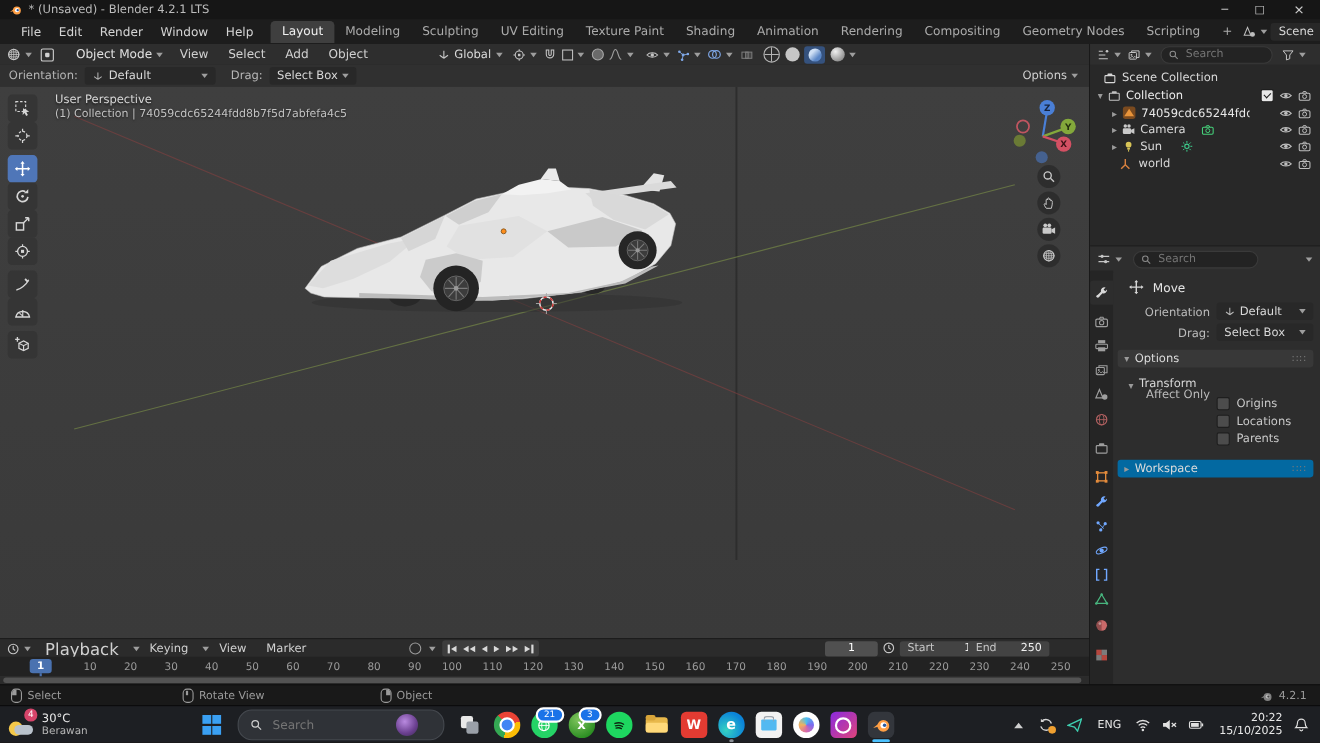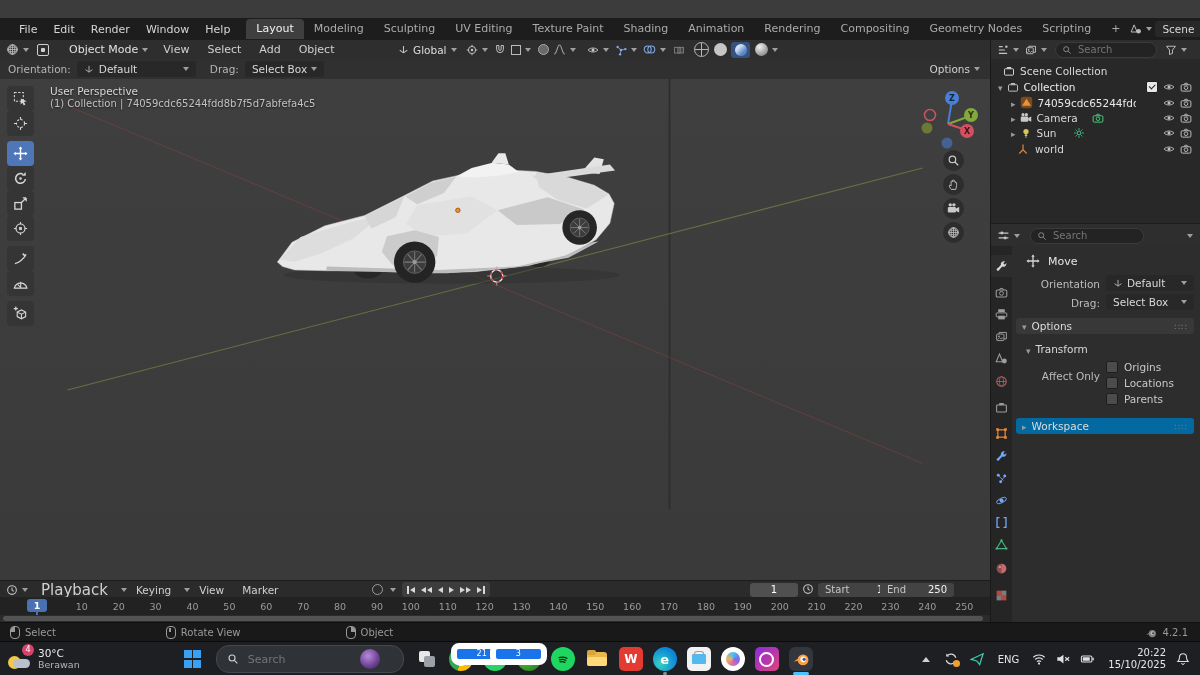--- a/index.html
+++ b/index.html
@@ -50,21 +50,21 @@
   
   #statusbar{left:0;top:622px;width:1200px;height:19px;background:#191919;display:flex;align-items:center;font-size:10px;color:#9a9a9a;border-top:1px solid #101010;}
   .mouse{width:8px;height:11px;border:1px solid #9a9a9a;border-radius:4px;position:relative;margin-right:5px;}
   .mouse i{position:absolute;background:#9a9a9a;}
   .m-l i{left:0;top:0;width:4px;height:5px;border-radius:3px 0 0 0;}
   .m-m i{left:2.5px;top:1px;width:2px;height:4px;}
   .m-r i{right:0;top:0;width:4px;height:5px;border-radius:0 3px 0 0;}
   
   #taskbar{left:0;top:641px;width:1200px;height:34px;background:#1d1f23;display:flex;align-items:center;border-top:1px solid #0a0a0a;}
   .tico{width:24px;height:24px;border-radius:5px;position:relative;display:flex;align-items:center;justify-content:center;flex:none;}
-  .badge{position:absolute;top:-4px;right:-6px;background:#1a73e8;border-radius:8px;font-size:8px;line-height:10px;padding:0 20px;color:#fff;border:6px solid #ffffff;}
+  .badge{position:absolute;top:-4px;right:-6px;background:#1a73e8;border-radius:8px;font-size:8px;line-height:10px;padding:0 6px;color:#fff;border:2px solid #ffffff;}
   .appwrap{position:relative;margin:0 5px;flex:none;}
 </style>
 </head>
 <body>
 
 <svg width="0" height="0" style="position:absolute">
 <defs>
   <symbol id="sy-eye" viewBox="0 0 16 16">
         <path d="M1.5 8C4.5 4.5 11.5 4.5 14.5 8C11.5 11.5 4.5 11.5 1.5 8Z" fill="none" stroke="currentColor" stroke-width="1.3"></path>
         <circle cx="8" cy="8" r="2.1" fill="currentColor"></circle>
@@ -289,20 +289,30 @@
         <path d="M8 13V3M8 13L2.5 9M8 13l5.5-4" stroke="currentColor" stroke-width="1.5" fill="none"></path>
       </symbol>
   <symbol id="sy-falloff" viewBox="0 0 16 16">
         <path d="M1.5 13.5C5 13.5 5 2.5 8 2.5s3 11 6.5 11" fill="none" stroke="currentColor" stroke-width="1.3"></path>
       </symbol>
 </defs>
 </svg>
 
 <div id="root">
 
+  <div id="titlebar" class="abs">
+    <svg class="ic" width="12" height="12" style="margin:0 6px 0 8px">
+        <use href="#sy-blender"></use>
+      </svg>
+    <span style="font-size:10.5px;color:#bcbcbc">* (Unsaved) - Blender 4.2.1 LTS</span>
+    <span style="flex:1"></span>
+    <span style="color:#cfcfcf;font-size:10px;padding:0 12px">─</span>
+    <span style="color:#cfcfcf;font-size:10px;padding:0 12px">□</span>
+    <span style="color:#cfcfcf;font-size:12px;padding:0 14px">×</span>
+  </div>
 
   <div id="topbar" class="abs">
     <svg class="ic" width="15" height="15" style="margin:0 4px 0 7px">
         <use href="#sy-blender"></use>
       </svg>
     <span class="menu">File</span>
     <span class="menu">Edit</span>
     <span class="menu">Render</span>
     <span class="menu">Window</span>
     <span class="menu">Help</span>
@@ -757,21 +767,21 @@
       <div class="phead abs" style="left:4px;top:72px;width:166px">
         <span class="exp-o"></span>
         <span style="margin-left:5px">Options</span>
         <span style="flex:1"></span>
           <span class="grip"></span>
       </div>
       <div class="row abs" style="left:14px;top:93px">
         <span class="exp-o"></span>
         <span style="font-size:10.5px;color:#d8d8d8;margin-left:5px">Transform</span>
       </div>
-      <span class="plabel abs" style="left:0;top:124px;width:88px">Affect Only</span>
+      <span class="plabel abs" style="left:0;top:107px;width:88px">Affect Only</span>
       <div class="row abs" style="left:94px;top:115px">
         <span class="cb"></span>
         <span style="font-size:10.5px;color:#c8c8c8;margin-left:6px">Origins</span>
       </div>
       <div class="row abs" style="left:94px;top:131px">
         <span class="cb"></span>
         <span style="font-size:10.5px;color:#c8c8c8;margin-left:6px">Locations</span>
       </div>
       <div class="row abs" style="left:94px;top:147px">
         <span class="cb"></span>

